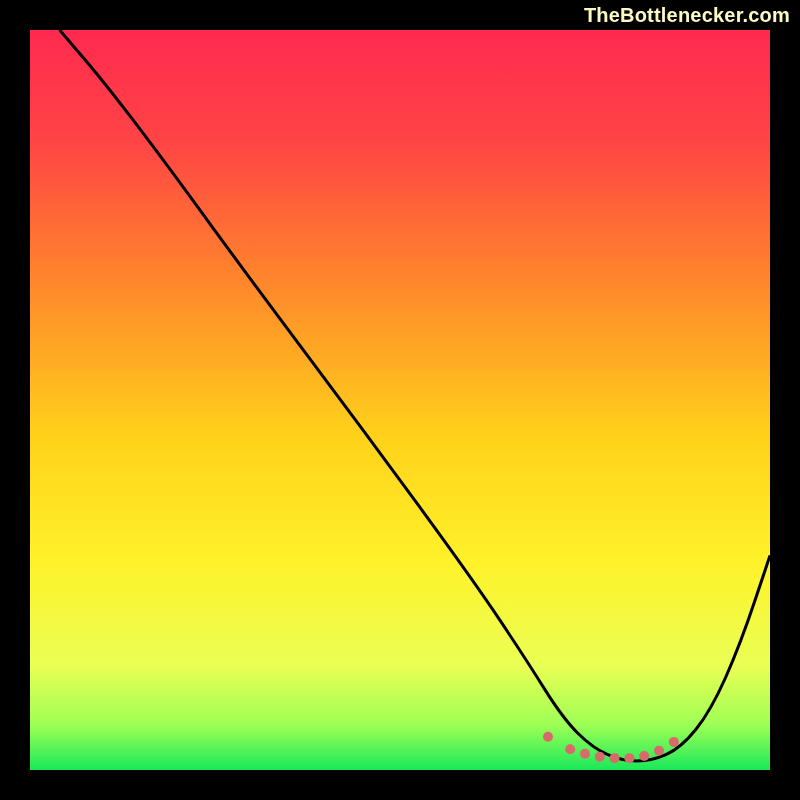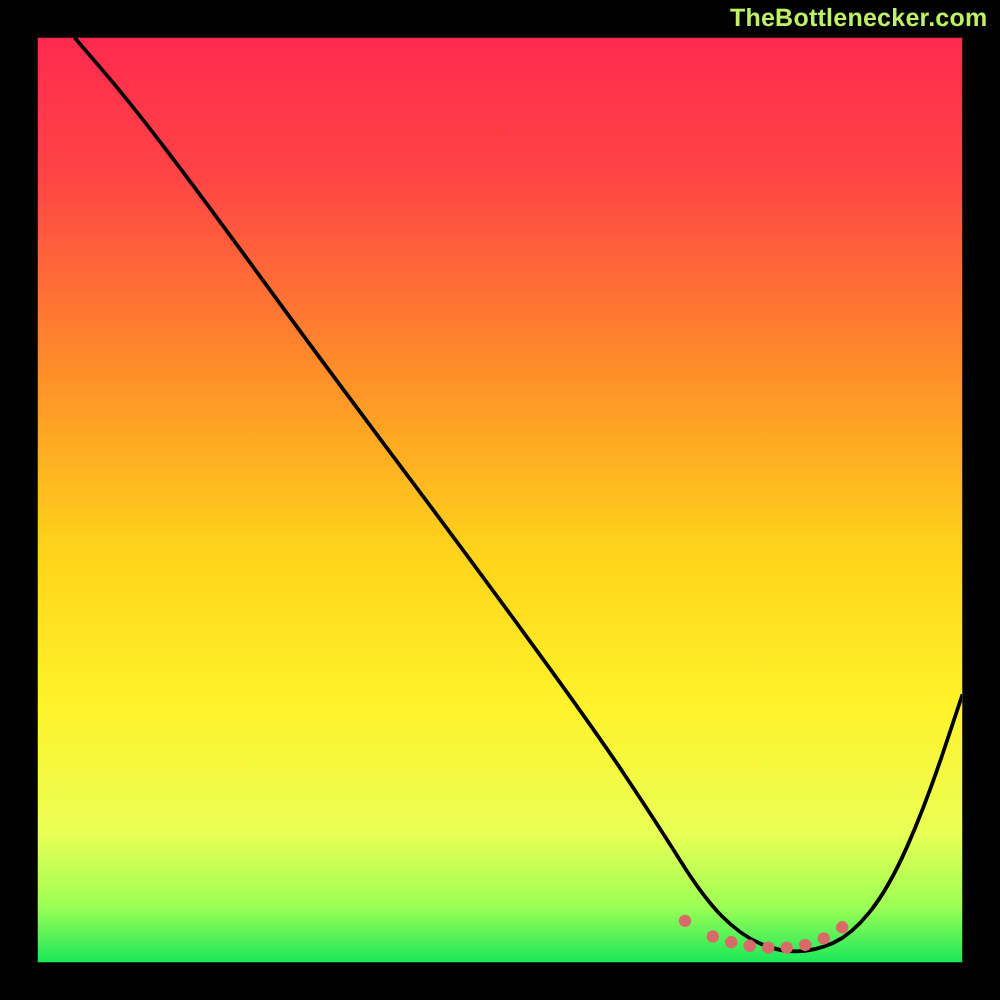--- a/index.html
+++ b/index.html
@@ -14,21 +14,21 @@
   .stage {
     position: relative;
     width: 800px;
     height: 800px;
     background: #000;
   }
   .watermark {
     position: absolute;
     top: 4px;
     right: 10px;
-    color: #bef264;
+    color: #fef9c3;
     font-size: 20px;
     font-weight: bold;
     letter-spacing: 0.2px;
     z-index: 3;
     user-select: none;
     margin-left: 48px;
   }
   .plot-area {
     position: absolute;
     left: 30px;

